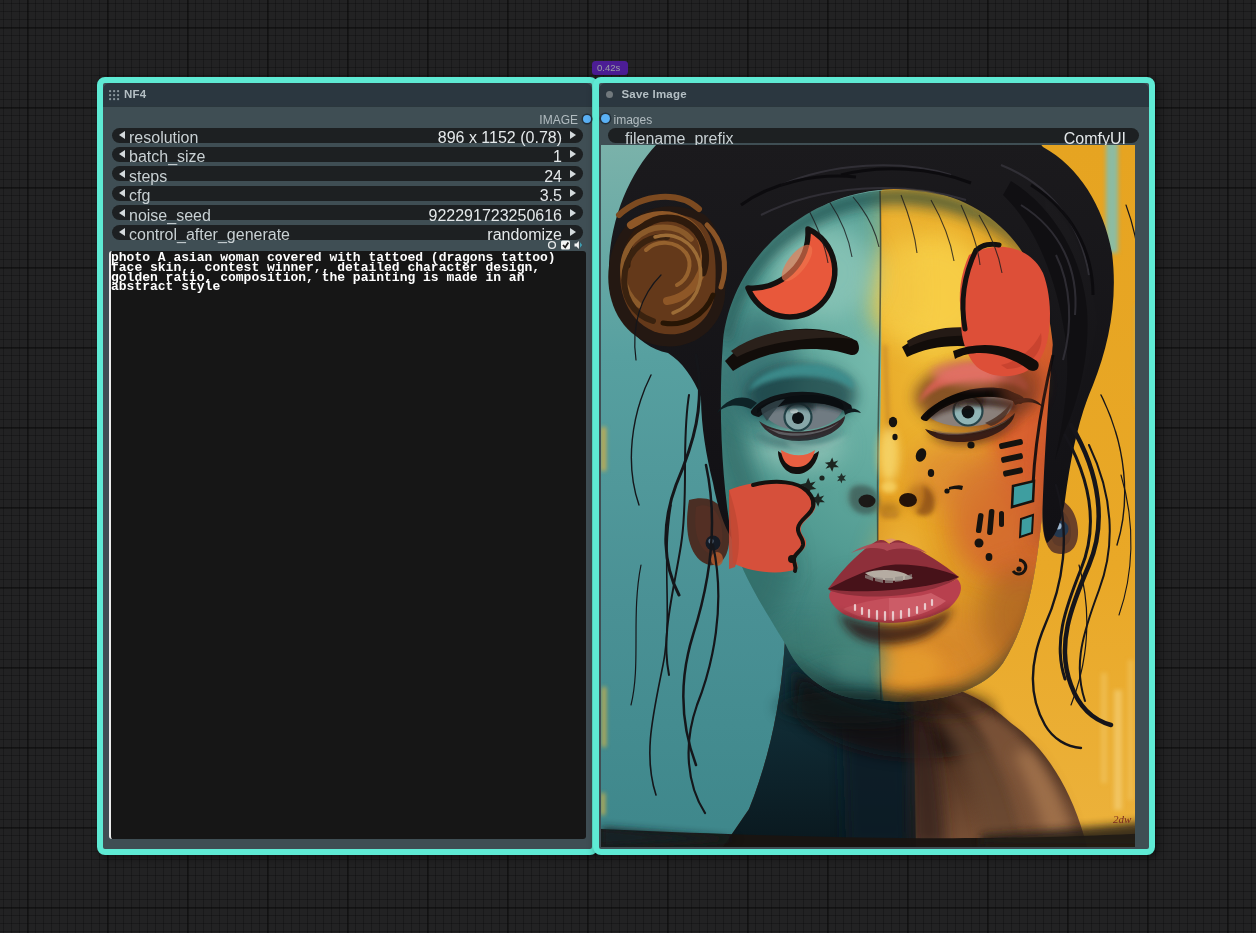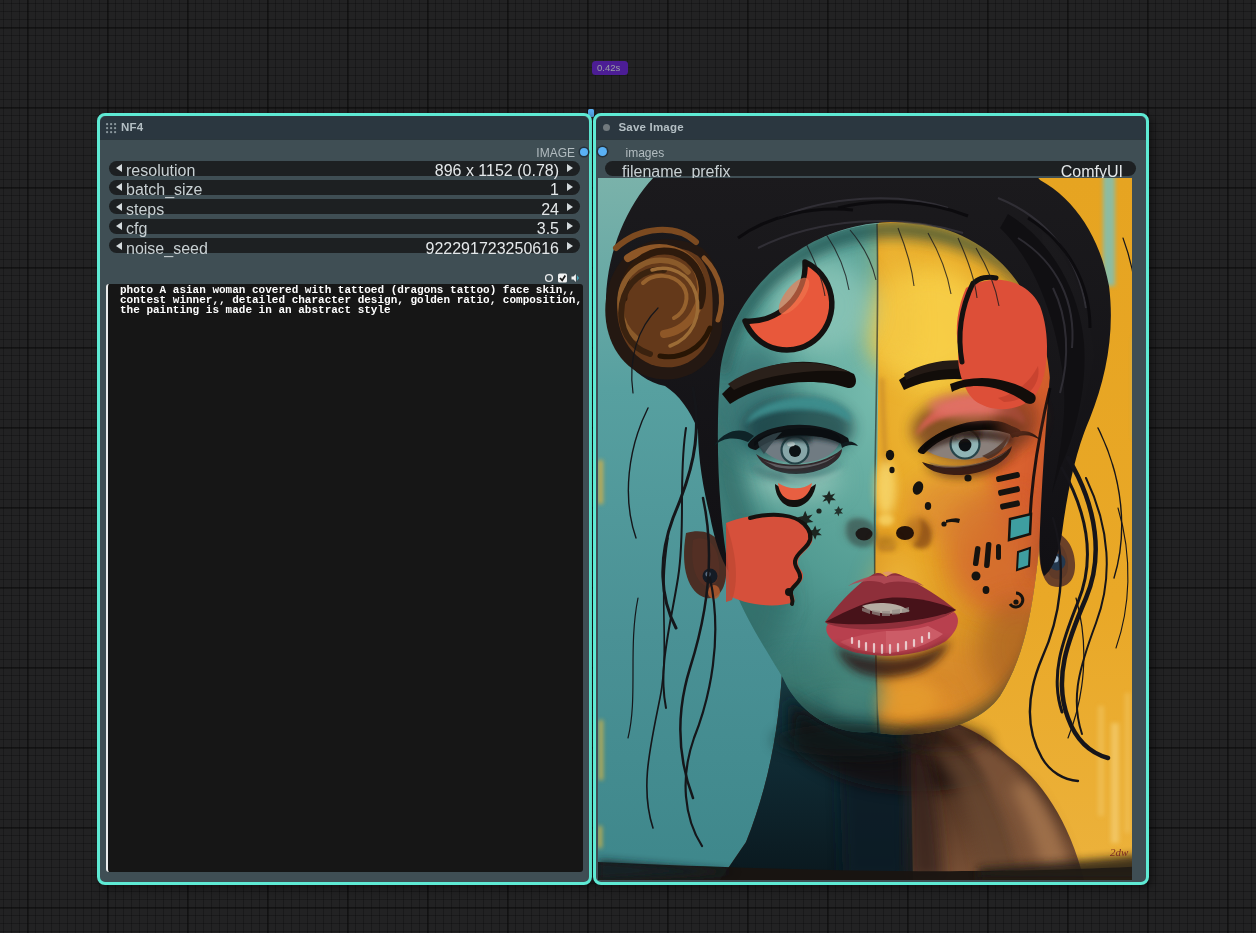--- a/index.html
+++ b/index.html
@@ -7,21 +7,21 @@
   body{
     background-color:#222223;
     background-image:
       repeating-linear-gradient(to right, rgba(8,8,8,.42) 0 2px, transparent 2px 80px),
       repeating-linear-gradient(to bottom, rgba(8,8,8,.42) 0 2px, transparent 2px 80px),
       repeating-linear-gradient(to right, rgba(12,12,12,.38) 0 1px, transparent 1px 8px),
       repeating-linear-gradient(to bottom, rgba(12,12,12,.38) 0 1px, transparent 1px 8px);
     background-position: 27px 27px, 27px 27px, 3px 3px, 3px 3px;
   }
   .node{position:absolute;border-radius:8px;background:#3f4e54;
-    box-shadow:3px 3px 9px rgba(0,0,0,.5);border:3px solid #5eead4;margin-top:36px;}
+    box-shadow:3px 3px 9px rgba(0,0,0,.5);border:6px solid #5eead4;}
   .nhead{position:absolute;left:0;right:0;top:0;height:23px;background:#2b3740;
     border-radius:7px 7px 0 0;border-bottom:1px solid #2b373d;}
   .ntitle{position:absolute;top:5px;font-size:11.5px;font-weight:bold;color:#b4bfc4;letter-spacing:.2px;}
   .pill{position:absolute;left:9px;right:9px;height:15px;background:#1d2022;border-radius:7.5px;
     font-size:16px;color:#c8d0d3;}
   .pill .lab{position:absolute;left:17px;top:1.5px;}
   .pill .val{position:absolute;right:21px;top:1.5px;color:#e4e8ea;font-weight:normal;}
   .arrL{position:absolute;left:7px;top:3.5px;width:0;height:0;
     border-top:4px solid transparent;border-bottom:4px solid transparent;border-right:6px solid #d4dadd;}
   .arrR{position:absolute;right:7px;top:3.5px;width:0;height:0;
@@ -80,41 +80,47 @@
       <span class="lab">cfg</span>
       <span class="val">3.5</span>
       <span class="arrR"></span>
     </div>
   <div class="pill" style="top:122.1px;">
       <span class="arrL"></span>
       <span class="lab">noise_seed</span>
       <span class="val">922291723250616</span>
       <span class="arrR"></span>
     </div>
+  <div class="pill" style="top:141.5px;">
+      <span class="arrL"></span>
+      <span class="lab">control_after_generate</span>
+      <span class="val">randomize</span>
+      <span class="arrR"></span>
+    </div>
 
   <svg style="position:absolute;left:444px;top:157px;" width="36" height="10" viewBox="0 0 36 10">
     <circle cx="5" cy="5" r="3.4" fill="none" stroke="#e8eaeb" stroke-width="1.4"></circle>
     <rect x="14" y="0.6" width="9" height="9" rx="1.6" fill="#f2f3f3"></rect>
     <path d="M16 5 l2.2 2.4 L21.3 2.6" fill="none" stroke="#1b1b1b" stroke-width="1.8"></path>
     <path d="M27.5 3.4 h2 l2.4 -2.4 v8 l-2.4 -2.4 h-2 z" fill="#f2f3f3"></path>
     <path d="M33 2.2 l2.2 2.8 -2.2 2.8 z" fill="#3f9fb3"></path>
   </svg>
 
   <div style="position:absolute;left:6px;top:168px;width:477px;height:588px;background:#161616;border-radius:3px;border-left:2.5px solid #ececec;box-sizing:border-box;">
-    <div style="font-family:'Liberation Mono',monospace;font-size:11px;line-height:9.8px;color:#fefefe;font-weight:bold;padding:2px 0 0 12px;width:468px;">photo A asian woman covered with tattoed (dragons tattoo) face skin,, contest winner,, detailed character design, golden ratio, composition, the painting is made in an abstract style</div>
+    <div style="font-family:'Liberation Mono',monospace;font-size:13px;line-height:9.8px;color:#fefefe;font-weight:bold;padding:2px 0 0 0;width:468px;">photo A asian woman covered with tattoed (dragons tattoo) face skin,, contest winner,, detailed character design, golden ratio, composition, the painting is made in an abstract style</div>
   </div>
 </div>
 
 <div class="node" style="left:592.5px;top:76.5px;width:550px;height:766.5px;">
   <div class="nhead"></div>
   <div style="position:absolute;left:7.5px;top:8.5px;width:7px;height:7px;border-radius:50%;background:#71797d;"></div>
   <div class="ntitle" style="left:23px;">Save Image</div>
 
   <div class="port" style="left:2.6px;top:31.3px;width:9px;height:9px;"></div>
-  <div class="slotlab" style="left:30px;top:30px;">images</div>
+  <div class="slotlab" style="left:15px;top:30px;">images</div>
 
   <div class="pill" style="left:9.5px;right:9.5px;top:45.5px;text-align:center;">
       <span class="lab" style="left:17px;">filename_prefix</span>
       <span class="val" style="right:13px;">ComfyUI</span>
     </div>
 
   <div style="position:absolute;left:2px;top:62.5px;width:534px;height:702px;overflow:hidden;">
     <svg width="546" height="702" viewBox="0 0 546 702" preserveAspectRatio="none">
       <defs>
         <linearGradient id="bgL" x1="0" y1="0" x2="0" y2="1">

